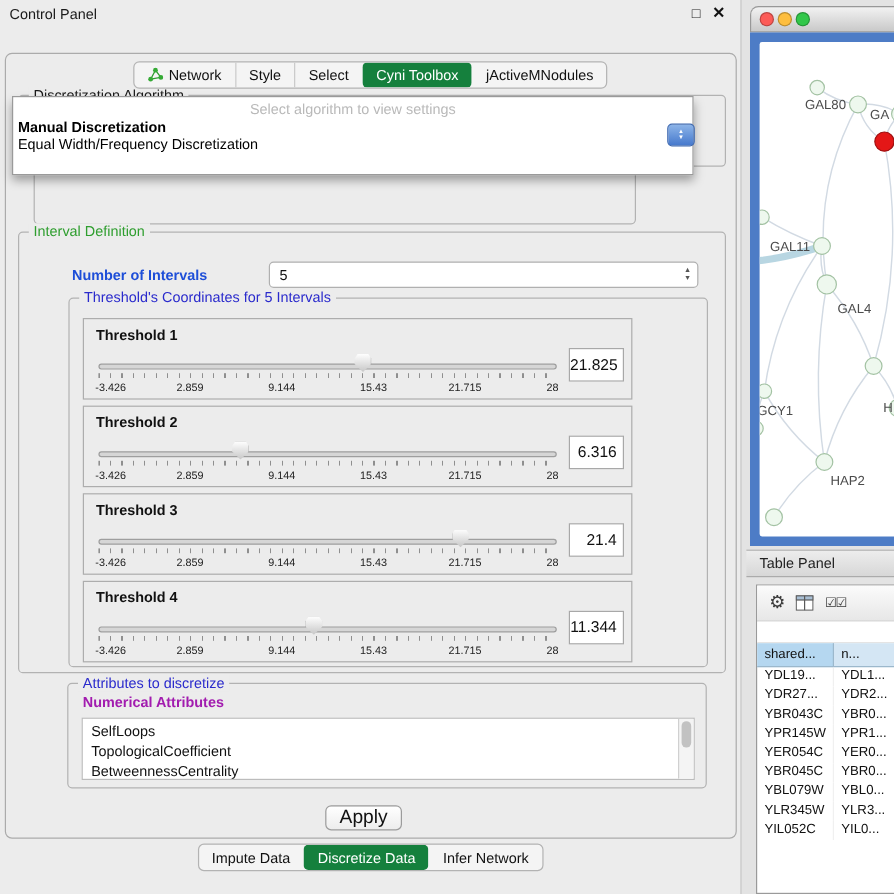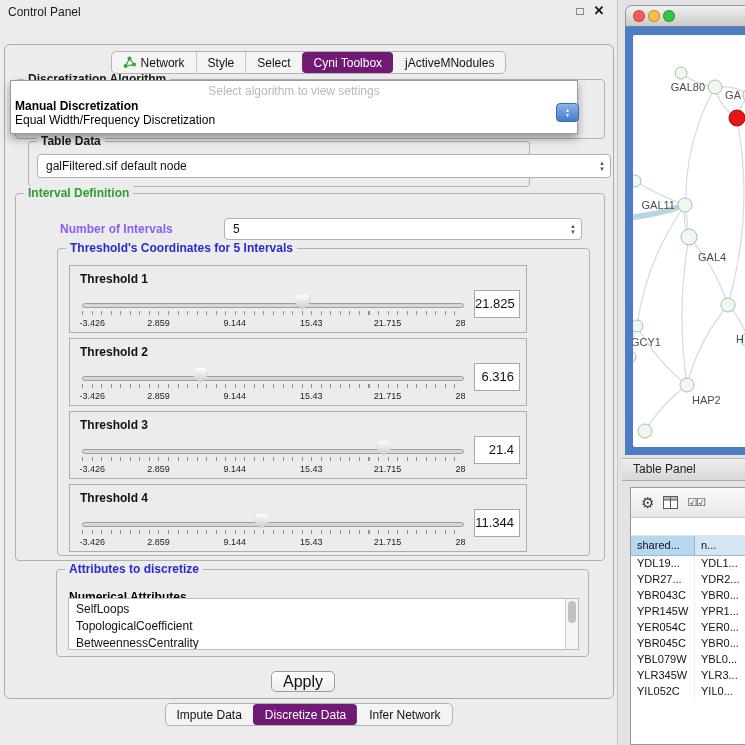--- a/index.html
+++ b/index.html
@@ -12,69 +12,69 @@
   .cp-title{position:absolute;left:8px;top:5px;font-size:12px;color:#1a1a1a;}
   .btn-float{position:absolute;left:572px;top:4px;width:16px;height:16px;font-size:12px;line-height:15px;text-align:center;color:#222;cursor:default;}
   .btn-close{position:absolute;left:591px;top:3px;width:16px;height:16px;font-size:13px;font-weight:700;line-height:16px;text-align:center;color:#111;}
   .cp-main{position:absolute;left:4px;top:44px;width:610px;height:655px;border:1px solid #ababab;border-radius:6px;background:#ececec;}
 
   .seg-strip{position:absolute;display:flex;align-items:stretch;height:23px;background:#f4f4f4;border:1px solid #b3b3b3;border-radius:5px;overflow:hidden;z-index:6;}
   .seg-top{left:50%;top:33px;transform:translateX(-50%);margin-top:18px;}
   .seg-bottom{left:50%;top:703px;transform:translateX(-50%);}
   .seg-tab{display:flex;align-items:center;gap:5px;padding:0 11px;font-size:12px;color:#111;border-left:1px solid #c9c9c9;white-space:nowrap;}
   .seg-tab:first-child{border-left:none;}
-  .seg-tab.sel{background:#701a75;color:#fff;border-radius:4px;border-left-color:transparent;}
+  .seg-tab.sel{background:#15803d;color:#fff;border-radius:4px;border-left-color:transparent;}
   .seg-tab.sel + .seg-tab{border-left-color:transparent;}
   .net-ic{width:13px;height:13px;}
 
   .group{position:absolute;border:1px solid #b2b2b2;border-radius:4px;}
-  .legend{position:absolute;top:-8px;left:8px;background:#ececec;padding:0 4px;font-size:12px;color:#1a1a1a;line-height:14px;white-space:nowrap;font-weight:bold;}
+  .legend{position:absolute;top:-8px;left:8px;background:#ececec;padding:0 4px;font-size:12px;color:#1a1a1a;line-height:14px;white-space:nowrap;}
   .legend.green{color:#2f9e2f;}
   .legend.blue{color:#2a2acc;}
 
   .g-algorithm{left:10px;top:34px;width:590px;height:60px;}
   .g-tabledata{left:10px;top:96px;width:502px;height:46px;margin-left:13px;}
   .g-interval{left:10px;top:148px;width:590px;height:368px;}
   .g-thresholds{left:41px;top:54px;width:533px;height:308px;}
   .g-attributes{left:51px;top:524px;width:533px;height:88px;}
 
   .combo{position:absolute;background:#fff;border:1px solid #b0b0b0;border-radius:4px;font-size:12px;color:#111;display:flex;align-items:center;}
   .combo-text{flex:1;padding-left:8px;overflow:hidden;white-space:nowrap;}
   .combo-stepper{width:14px;display:flex;flex-direction:column;align-items:center;justify-content:center;gap:1px;padding-right:2px;}
   .combo-stepper span{font-size:6px;line-height:5px;color:#555;}
   .cb-tabledata{left:8px;top:12px;width:574px;height:24px;}
   .cb-intervals{left:208px;top:24px;width:358px;height:22px;}
-  .lbl-intervals{position:absolute;left:44px;top:28px;font-size:12px;font-weight:700;color:#8b5cf6;}
+  .lbl-intervals{position:absolute;left:44px;top:28px;font-size:12px;font-weight:700;color:#1d4ed8;}
 
   .th-rows{position:absolute;left:11px;top:16px;width:458px;}
   .th-row{position:relative;height:68px;margin-bottom:5px;border:1px solid #adadad;}
   .th-label{position:absolute;left:10px;top:6px;font-size:12px;font-weight:700;color:#111;}
   .th-slider{position:absolute;left:12px;top:28px;width:382px;height:36px;}
   .th-track{position:absolute;left:0;top:9px;width:100%;height:5px;background:#d6d6d6;border:1px solid #9e9e9e;border-radius:3px;}
   .th-ticks{position:absolute;left:0;top:17px;width:100%;height:4px;
     background:repeating-linear-gradient(to right,#8f8f8f 0,#8f8f8f 1px,transparent 1px,transparent 9.55px);}
   .th-thumb{position:absolute;top:1px;width:14px;height:15px;background:linear-gradient(#fefefe,#c7c7c7);
     clip-path:polygon(18% 0,82% 0,100% 25%,100% 55%,50% 100%,0 55%,0 25%);filter:drop-shadow(0 0 1px #777);}
   .th-scale{position:absolute;left:0;top:24px;width:100%;height:12px;}
   .th-scale span{position:absolute;top:0;font-size:9px;color:#222;white-space:nowrap;}
   .th-value{position:absolute;left:404px;top:24px;width:46px;height:28px;background:#fff;border:1px solid #a8a8a8;
     font-size:13px;color:#111;text-align:right;line-height:26px;padding-right:5px;}
 
-  .lbl-numattrs{position:absolute;left:12px;top:20px;font-size:12px;font-weight:700;color:#000000;}
+  .lbl-numattrs{position:absolute;left:12px;top:8px;font-size:12px;font-weight:700;color:#a21caf;}
   .attr-list{position:absolute;left:11px;top:28px;width:511px;height:52px;background:#fff;border:1px solid #bcbcbc;overflow:hidden;}
   .attr-items{position:absolute;left:0;top:2px;right:14px;}
   .attr-item{font-size:12px;color:#111;padding-left:7px;line-height:17px;white-space:nowrap;}
   .attr-scrollbar{position:absolute;right:0;top:0;bottom:0;width:13px;background:#f4f4f4;border-left:1px solid #d0d0d0;}
   .attr-thumb{position:absolute;left:2px;top:2px;width:8px;height:22px;background:#c2c2c2;border-radius:5px;}
 
   .apply-btn{position:absolute;left:266px;top:626px;width:64px;height:21px;background:linear-gradient(#ffffff,#ededed);
     border:1px solid #9c9c9c;border-radius:5px;font-size:16px;color:#111;text-align:center;line-height:19px;}
 
   .popup{position:absolute;left:10px;top:80px;width:568px;background:#fff;border:1px solid #9a9a9a;
-    box-shadow:0 5px 8px rgba(0,0,0,.35);z-index:20;padding:3px 0 6px 0;}
+    box-shadow:0 5px 8px rgba(0,0,0,.35);z-index:20;padding:3px 0 18px 0;}
   .popup-ph{text-align:center;font-size:12px;color:#b9b9b9;line-height:15px;}
   .popup-opt{font-size:12px;color:#000;line-height:14px;padding-left:4px;white-space:nowrap;}
   .popup-opt.bold{font-weight:700;}
   .combo-cap{position:absolute;left:556px;top:103px;width:23px;height:19px;z-index:22;border-radius:4px;
     background:linear-gradient(#8cb4e8,#4679cd);border:1px solid #3d68b0;display:flex;flex-direction:column;align-items:center;justify-content:center;}
   .combo-cap span{font-size:5px;line-height:5px;color:#fff;}
 
   
   .net-window{position:absolute;left:625px;top:5px;width:134px;height:450px;}
   .net-titlebar{position:absolute;left:0;top:0;right:0;height:22px;background:linear-gradient(#f2f2f2,#c9c9c9);
@@ -120,27 +120,20 @@
     <div class="btn-close">✕</div>
 
     <div class="cp-main">
 
       <div class="group g-algorithm">
         <div class="legend">Discretization Algorithm</div>
       </div>
 
       <div class="group g-tabledata">
         <div class="legend">Table Data</div>
-        <div class="combo cb-tabledata">
-          <div class="combo-text">galFiltered.sif default node</div>
-          <div class="combo-stepper">
-            <span>▲</span>
-            <span>▼</span>
-          </div>
-        </div>
       </div>
 
       <div class="group g-interval">
         <div class="legend green">Interval Definition</div>
         <div class="lbl-intervals">Number of Intervals</div>
         <div class="combo cb-intervals">
           <div class="combo-text">5</div>
           <div class="combo-stepper">
             <span>▲</span>
             <span>▼</span>

